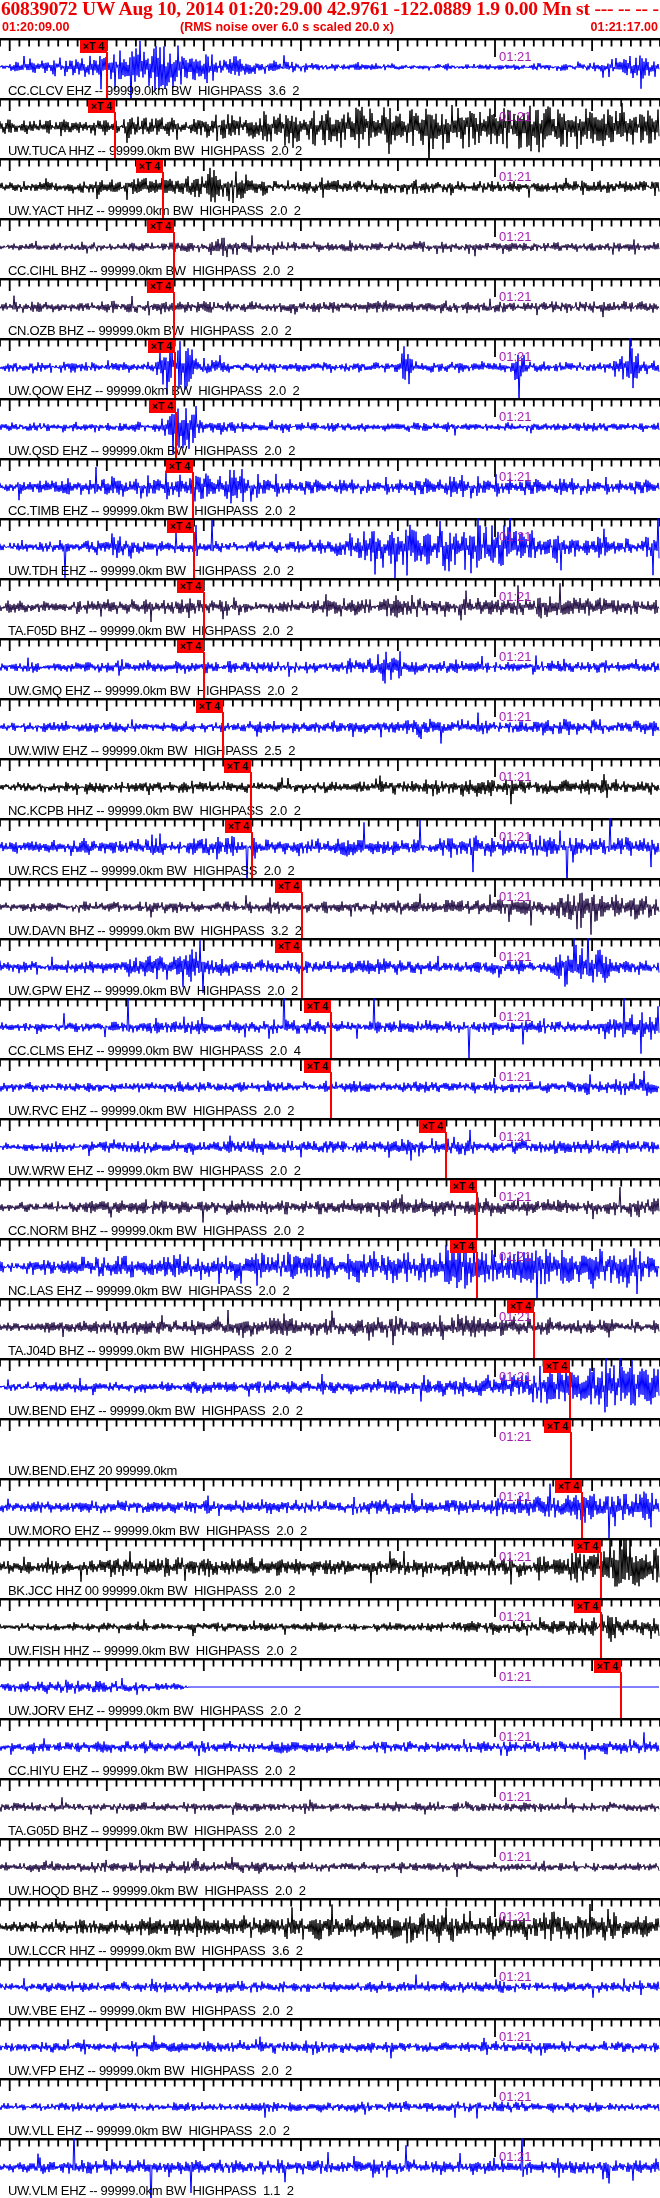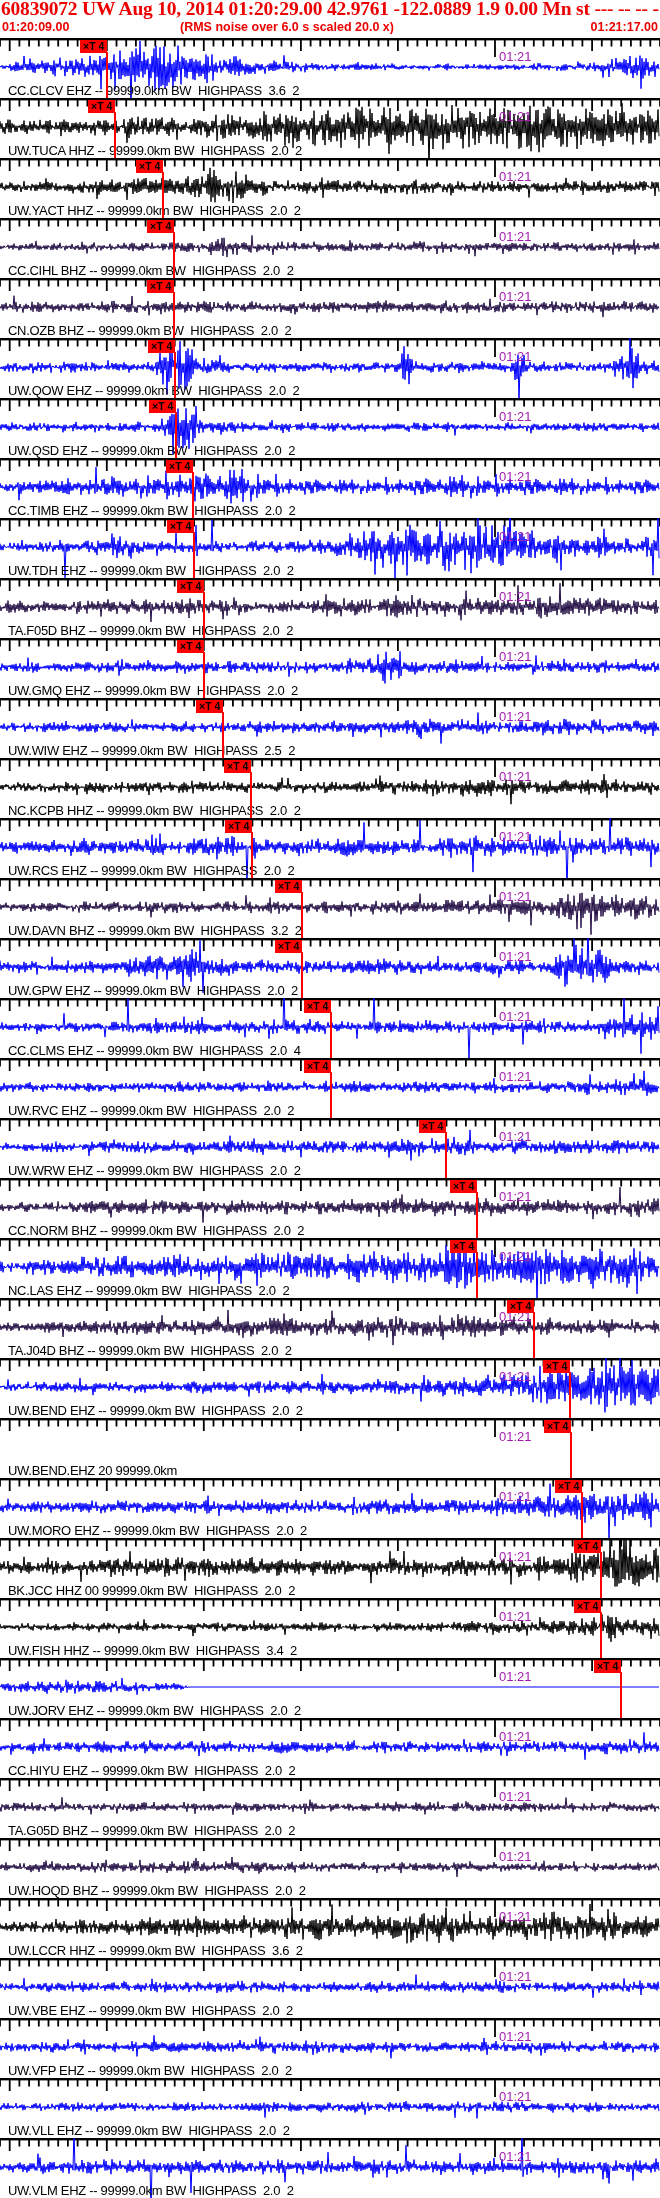--- a/index.html
+++ b/index.html
@@ -327,21 +327,21 @@
       </div>
       <div class="row">
         <svg width="660" height="60">
           <rect x="0" y="0" width="660" height="2.4" fill="#000000"></rect>
           <path d="M0.0 2V8.5 M9.7 2V13 M19.4 2V8.5 M29.1 2V8.5 M38.8 2V8.5 M48.5 2V8.5 M58.2 2V8.5 M67.9 2V8.5 M77.6 2V8.5 M87.4 2V8.5 M97.1 2V8.5 M106.8 2V13 M116.5 2V8.5 M126.2 2V8.5 M135.9 2V8.5 M145.6 2V8.5 M155.3 2V8.5 M165.0 2V8.5 M174.7 2V8.5 M184.4 2V8.5 M194.1 2V8.5 M203.8 2V13 M213.5 2V8.5 M223.2 2V8.5 M232.9 2V8.5 M242.6 2V8.5 M252.4 2V8.5 M262.1 2V8.5 M271.8 2V8.5 M281.5 2V8.5 M291.2 2V8.5 M300.9 2V13 M310.6 2V8.5 M320.3 2V8.5 M330.0 2V8.5 M339.7 2V8.5 M349.4 2V8.5 M359.1 2V8.5 M368.8 2V8.5 M378.5 2V8.5 M388.2 2V8.5 M397.9 2V13 M407.6 2V8.5 M417.4 2V8.5 M427.1 2V8.5 M436.8 2V8.5 M446.5 2V8.5 M456.2 2V8.5 M465.9 2V8.5 M475.6 2V8.5 M485.3 2V8.5 M495.0 2V19 M504.7 2V8.5 M514.4 2V8.5 M524.1 2V8.5 M533.8 2V8.5 M543.5 2V8.5 M553.2 2V8.5 M562.9 2V8.5 M572.6 2V8.5 M582.4 2V8.5 M592.1 2V13 M601.8 2V8.5 M611.5 2V8.5 M621.2 2V8.5 M630.9 2V8.5 M640.6 2V8.5 M650.3 2V8.5 M660.0 2V8.5 " stroke="#000000" stroke-width="1.8" fill="none"></path>
           <polyline points="0,25.8 1,30.3 2,28.3 3,30.1 4,27.3 5,31.0 6,27.4 7,30.0 8,27.5 9,29.6 10,27.5 11,30.3 12,27.7 13,30.6 14,28.3 15,30.9 16,27.4 17,29.7 18,27.4 19,32.8 20,28.5 21,30.1 22,25.4 23,30.2 24,27.7 25,30.0 26,27.5 27,29.4 28,25.2 29,30.6 30,28.4 31,31.7 32,28.3 33,32.5 34,26.4 35,29.0 36,27.7 37,30.2 38,27.5 39,30.8 40,27.6 41,32.2 42,27.5 43,30.4 44,27.6 45,29.3 46,27.9 47,31.8 48,25.5 49,31.3 50,28.8 51,31.5 52,28.0 53,30.2 54,27.5 55,32.6 56,26.0 57,32.1 58,28.0 59,32.2 60,28.6 61,30.2 62,28.2 63,31.4 64,27.8 65,30.3 66,27.8 67,29.9 68,26.3 69,30.7 70,26.1 71,30.2 72,27.9 73,32.5 74,24.3 75,31.3 76,26.0 77,30.0 78,26.5 79,29.8 80,27.8 81,30.3 82,27.3 83,31.4 84,28.6 85,30.2 86,27.8 87,31.8 88,25.5 89,32.8 90,28.1 91,31.3 92,26.3 93,30.9 94,26.9 95,29.7 96,28.1 97,30.6 98,28.3 99,34.3 100,27.5 101,31.1 102,26.3 103,31.2 104,24.8 105,30.7 106,27.3 107,32.2 108,24.8 109,30.6 110,25.6 111,29.6 112,27.2 113,30.8 114,25.7 115,29.2 116,27.6 117,30.7 118,28.6 119,35.2 120,27.8 121,30.4 122,27.0 123,30.5 124,28.0 125,30.8 126,27.2 127,31.9 128,26.5 129,32.0 130,25.5 131,31.7 132,27.1 133,29.4 134,27.4 135,30.7 136,25.9 137,32.1 138,23.6 139,31.7 140,28.0 141,31.6 142,27.6 143,32.9 144,21.4 145,30.6 146,25.1 147,32.4 148,27.2 149,30.0 150,28.1 151,29.5 152,28.4 153,31.2 154,27.3 155,31.7 156,26.5 157,30.8 158,26.0 159,30.1 160,28.4 161,30.0 162,25.3 163,31.1 164,26.3 165,30.4 166,27.6 167,29.7 168,26.1 169,30.8 170,26.8 171,30.7 172,27.4 173,29.2 174,28.3 175,30.1 176,28.3 177,30.0 178,26.8 179,33.0 180,27.5 181,31.0 182,27.4 183,30.0 184,28.7 185,30.3 186,28.1 187,30.5 188,26.1 189,31.4 190,26.8 191,31.8 192,26.5 193,38.1 194,27.1 195,35.0 196,27.1 197,29.2 198,25.2 199,29.1 200,26.2 201,29.6 202,27.4 203,30.8 204,25.0 205,29.2 206,26.1 207,30.1 208,27.1 209,31.1 210,26.7 211,30.5 212,25.8 213,29.2 214,25.4 215,31.0 216,25.4 217,33.3 218,24.5 219,30.2 220,28.1 221,29.6 222,25.9 223,32.6 224,28.6 225,33.4 226,28.4 227,31.4 228,25.6 229,30.0 230,25.3 231,30.2 232,26.3 233,29.5 234,26.0 235,29.1 236,26.7 237,32.6 238,27.5 239,30.4 240,25.9 241,29.9 242,26.7 243,33.1 244,27.1 245,33.1 246,27.0 247,31.8 248,28.4 249,29.4 250,26.2 251,31.5 252,28.0 253,31.0 254,22.5 255,31.9 256,27.1 257,30.6 258,27.3 259,29.9 260,25.0 261,32.1 262,25.6 263,30.5 264,26.9 265,32.8 266,26.3 267,33.0 268,25.2 269,32.1 270,27.3 271,30.7 272,25.7 273,31.3 274,28.6 275,31.4 276,25.6 277,30.2 278,28.3 279,29.5 280,26.0 281,29.5 282,25.7 283,31.4 284,27.7 285,36.7 286,27.4 287,30.4 288,27.6 289,30.5 290,27.9 291,29.8 292,26.5 293,30.8 294,25.7 295,31.5 296,26.6 297,30.0 298,26.0 299,30.6 300,27.3 301,31.2 302,28.0 303,31.3 304,26.7 305,30.8 306,25.2 307,32.8 308,26.8 309,31.4 310,27.3 311,33.0 312,24.4 313,30.2 314,26.4 315,30.3 316,26.9 317,29.5 318,27.5 319,32.4 320,24.7 321,31.6 322,24.4 323,32.4 324,26.5 325,32.0 326,25.5 327,31.1 328,27.8 329,30.8 330,26.4 331,30.2 332,26.6 333,29.9 334,27.7 335,33.9 336,27.3 337,30.1 338,25.7 339,31.6 340,25.8 341,30.9 342,28.9 343,29.1 344,28.5 345,29.6 346,27.4 347,30.4 348,28.2 349,30.3 350,26.2 351,31.5 352,28.6 353,31.4 354,25.8 355,33.1 356,26.5 357,30.7 358,28.5 359,30.5 360,28.2 361,29.1 362,28.2 363,31.8 364,27.3 365,31.4 366,27.7 367,30.4 368,27.8 369,29.9 370,28.1 371,30.1 372,28.7 373,29.2 374,25.9 375,31.1 376,27.4 377,33.6 378,27.1 379,32.2 380,28.2 381,30.3 382,26.5 383,29.7 384,25.5 385,30.6 386,26.7 387,32.6 388,27.6 389,31.2 390,24.3 391,31.8 392,27.7 393,30.4 394,27.5 395,31.3 396,25.4 397,32.1 398,25.5 399,30.5 400,25.6 401,31.2 402,26.6 403,29.7 404,26.8 405,32.8 406,28.1 407,31.5 408,27.4 409,30.5 410,26.4 411,30.6 412,27.9 413,32.5 414,27.0 415,31.7 416,28.6 417,29.5 418,26.3 419,31.3 420,27.4 421,32.3 422,24.9 423,30.3 424,27.9 425,29.3 426,27.9 427,32.2 428,25.4 429,32.3 430,27.6 431,33.7 432,26.1 433,31.0 434,27.0 435,29.9 436,27.4 437,31.9 438,25.8 439,30.2 440,26.4 441,33.3 442,24.5 443,30.1 444,27.6 445,29.4 446,27.0 447,30.0 448,26.3 449,29.0 450,28.4 451,30.0 452,26.5 453,31.3 454,24.1 455,29.8 456,26.4 457,32.2 458,25.0 459,30.4 460,24.6 461,32.4 462,28.2 463,30.1 464,26.1 465,34.1 466,26.0 467,32.2 468,25.3 469,33.4 470,25.0 471,32.1 472,23.1 473,32.2 474,25.1 475,32.4 476,26.2 477,33.9 478,24.3 479,30.4 480,25.2 481,29.0 482,27.8 483,29.6 484,27.0 485,31.2 486,25.2 487,34.7 488,28.8 489,30.3 490,25.0 491,31.4 492,24.6 493,36.8 494,26.3 495,33.0 496,27.1 497,34.0 498,27.7 499,34.8 500,26.9 501,32.6 502,27.9 503,30.0 504,26.6 505,32.8 506,26.8 507,30.1 508,26.3 509,34.8 510,27.6 511,31.0 512,28.4 513,31.0 514,23.4 515,30.8 516,26.8 517,33.1 518,26.0 519,34.2 520,28.9 521,32.9 522,22.4 523,31.6 524,25.1 525,31.5 526,28.0 527,37.5 528,26.7 529,29.4 530,27.4 531,32.6 532,24.5 533,29.6 534,26.8 535,31.1 536,26.1 537,32.3 538,29.0 539,32.4 540,19.2 541,30.0 542,24.2 543,31.6 544,23.3 545,32.2 546,26.0 547,31.0 548,26.4 549,33.6 550,28.1 551,34.3 552,24.2 553,35.5 554,22.9 555,31.0 556,26.0 557,33.8 558,26.3 559,33.1 560,23.2 561,32.2 562,23.3 563,31.1 564,23.4 565,30.1 566,27.5 567,32.7 568,28.2 569,36.8 570,23.6 571,32.8 572,24.1 573,35.7 574,23.1 575,31.9 576,25.4 577,29.3 578,27.6 579,34.9 580,28.2 581,33.3 582,20.5 583,34.6 584,27.3 585,37.1 586,24.3 587,30.3 588,26.4 589,33.3 590,27.3 591,36.0 592,23.1 593,37.5 594,19.5 595,32.6 596,24.6 597,31.2 598,28.8 599,29.0 600,25.6 601,36.6 602,16.4 603,33.1 604,23.5 605,29.5 606,27.3 607,35.1 608,17.7 609,40.3 610,19.4 611,43.8 612,19.2 613,37.0 614,26.0 615,40.2 616,19.0 617,29.7 618,23.3 619,32.5 620,24.2 621,34.2 622,27.6 623,37.1 624,25.3 625,31.1 626,23.7 627,32.4 628,21.8 629,29.9 630,25.8 631,31.5 632,26.2 633,32.2 634,22.5 635,30.7 636,21.9 637,34.3 638,26.8 639,31.4 640,28.1 641,35.3 642,24.4 643,37.1 644,25.2 645,31.0 646,25.7 647,31.3 648,24.4 649,33.1 650,26.0 651,40.8 652,28.1 653,33.0 654,20.3 655,35.4 656,25.9 657,32.5 658,26.5 659,37.9" fill="none" stroke="#000000" stroke-width="1"></polyline>
         </svg>
         <span class="minlbl">01:21</span>
         <div class="pickline" style="left: 600px; background: rgb(255, 0, 0);"></div>
         <div class="flag" style="left: 574px; background: rgb(255, 0, 0);">×T 4</div>
-        <span class="stalbl">UW.FISH HHZ -- 99999.0km BW  HIGHPASS  3.4  2</span>
+        <span class="stalbl">UW.FISH HHZ -- 99999.0km BW  HIGHPASS  2.0  2</span>
       </div>
       <div class="row">
         <svg width="660" height="60">
           <rect x="0" y="0" width="660" height="2.4" fill="#000000"></rect>
           <path d="M0.0 2V8.5 M9.7 2V13 M19.4 2V8.5 M29.1 2V8.5 M38.8 2V8.5 M48.5 2V8.5 M58.2 2V8.5 M67.9 2V8.5 M77.6 2V8.5 M87.4 2V8.5 M97.1 2V8.5 M106.8 2V13 M116.5 2V8.5 M126.2 2V8.5 M135.9 2V8.5 M145.6 2V8.5 M155.3 2V8.5 M165.0 2V8.5 M174.7 2V8.5 M184.4 2V8.5 M194.1 2V8.5 M203.8 2V13 M213.5 2V8.5 M223.2 2V8.5 M232.9 2V8.5 M242.6 2V8.5 M252.4 2V8.5 M262.1 2V8.5 M271.8 2V8.5 M281.5 2V8.5 M291.2 2V8.5 M300.9 2V13 M310.6 2V8.5 M320.3 2V8.5 M330.0 2V8.5 M339.7 2V8.5 M349.4 2V8.5 M359.1 2V8.5 M368.8 2V8.5 M378.5 2V8.5 M388.2 2V8.5 M397.9 2V13 M407.6 2V8.5 M417.4 2V8.5 M427.1 2V8.5 M436.8 2V8.5 M446.5 2V8.5 M456.2 2V8.5 M465.9 2V8.5 M475.6 2V8.5 M485.3 2V8.5 M495.0 2V19 M504.7 2V8.5 M514.4 2V8.5 M524.1 2V8.5 M533.8 2V8.5 M543.5 2V8.5 M553.2 2V8.5 M562.9 2V8.5 M572.6 2V8.5 M582.4 2V8.5 M592.1 2V13 M601.8 2V8.5 M611.5 2V8.5 M621.2 2V8.5 M630.9 2V8.5 M640.6 2V8.5 M650.3 2V8.5 M660.0 2V8.5 " stroke="#000000" stroke-width="1.8" fill="none"></path>
           <polyline points="0,27.4 1,29.2 2,26.1 3,30.6 4,26.4 5,32.3 6,26.1 7,30.4 8,25.4 9,32.9 10,26.8 11,32.9 12,27.6 13,29.4 14,26.7 15,33.7 16,28.1 17,30.2 18,28.4 19,31.3 20,26.4 21,34.1 22,25.8 23,30.8 24,26.5 25,32.5 26,25.0 27,33.4 28,23.5 29,31.9 30,27.6 31,29.8 32,28.0 33,31.3 34,28.2 35,33.3 36,27.8 37,30.9 38,23.8 39,32.2 40,25.9 41,30.1 42,23.8 43,32.7 44,27.0 45,34.0 46,27.8 47,35.7 48,26.8 49,32.0 50,24.1 51,29.9 52,26.0 53,30.2 54,27.7 55,31.6 56,26.7 57,32.4 58,23.7 59,30.0 60,26.4 61,34.7 62,28.5 63,32.9 64,28.4 65,29.2 66,21.8 67,34.6 68,23.7 69,31.8 70,26.0 71,31.6 72,25.4 73,30.0 74,28.3 75,35.6 76,26.9 77,30.2 78,22.8 79,33.6 80,27.4 81,32.7 82,26.2 83,31.5 84,26.4 85,29.8 86,26.9 87,31.1 88,24.5 89,32.9 90,26.3 91,30.2 92,28.7 93,34.2 94,28.1 95,34.1 96,23.0 97,31.9 98,23.9 99,33.7 100,23.0 101,31.4 102,25.4 103,33.5 104,24.6 105,33.6 106,27.0 107,32.2 108,28.9 109,31.3 110,28.2 111,34.2 112,24.8 113,29.5 114,26.2 115,29.3 116,23.0 117,33.0 118,28.5 119,30.5 120,28.0 121,30.8 122,20.1 123,31.6 124,26.6 125,33.0 126,27.4 127,32.9 128,28.9 129,33.5 130,28.2 131,32.9 132,28.5 133,30.4 134,27.2 135,32.3 136,24.5 137,36.7 138,28.7 139,30.3 140,27.2 141,30.1 142,26.0 143,33.2 144,26.7 145,30.1 146,27.1 147,30.7 148,28.8 149,33.1 150,28.3 151,30.5 152,28.3 153,30.4 154,28.3 155,30.2 156,25.2 157,31.7 158,26.0 159,32.2 160,27.3 161,30.6 162,26.0 163,31.0 164,27.4 165,30.4 166,25.1 167,31.7 168,27.1 169,29.6 170,27.7 171,30.8 172,26.5 173,29.7 174,25.1 175,31.3 176,26.4 177,31.3 178,26.2 179,30.0 180,26.9 181,31.5 182,27.7 183,31.0 184,28.7 185,29.7 186,27.7 187,29.9 188,28.9 189,29.2 190,29.0 191,29.0 192,29.0 193,29.0 194,29.0 195,29.0 196,29.0 197,29.0 198,29.0 199,29.0 200,29.0 201,29.0 202,29.0 203,29.0 204,29.0 205,29.0 206,29.0 207,29.0 208,29.0 209,29.0 210,29.0 211,29.0 212,29.0 213,29.0 214,29.0 215,29.0 216,29.0 217,29.0 218,29.0 219,29.0 220,29.0 221,29.0 222,29.0 223,29.0 224,29.0 225,29.0 226,29.0 227,29.0 228,29.0 229,29.0 230,29.0 231,29.0 232,29.0 233,29.0 234,29.0 235,29.0 236,29.0 237,29.0 238,29.0 239,29.0 240,29.0 241,29.0 242,29.0 243,29.0 244,29.0 245,29.0 246,29.0 247,29.0 248,29.0 249,29.0 250,29.0 251,29.0 252,29.0 253,29.0 254,29.0 255,29.0 256,29.0 257,29.0 258,29.0 259,29.0 260,29.0 261,29.0 262,29.0 263,29.0 264,29.0 265,29.0 266,29.0 267,29.0 268,29.0 269,29.0 270,29.0 271,29.0 272,29.0 273,29.0 274,29.0 275,29.0 276,29.0 277,29.0 278,29.0 279,29.0 280,29.0 281,29.0 282,29.0 283,29.0 284,29.0 285,29.0 286,29.0 287,29.0 288,29.0 289,29.0 290,29.0 291,29.0 292,29.0 293,29.0 294,29.0 295,29.0 296,29.0 297,29.0 298,29.0 299,29.0 300,29.0 301,29.0 302,29.0 303,29.0 304,29.0 305,29.0 306,29.0 307,29.0 308,29.0 309,29.0 310,29.0 311,29.0 312,29.0 313,29.0 314,29.0 315,29.0 316,29.0 317,29.0 318,29.0 319,29.0 320,29.0 321,29.0 322,29.0 323,29.0 324,29.0 325,29.0 326,29.0 327,29.0 328,29.0 329,29.0 330,29.0 331,29.0 332,29.0 333,29.0 334,29.0 335,29.0 336,29.0 337,29.0 338,29.0 339,29.0 340,29.0 341,29.0 342,29.0 343,29.0 344,29.0 345,29.0 346,29.0 347,29.0 348,29.0 349,29.0 350,29.0 351,29.0 352,29.0 353,29.0 354,29.0 355,29.0 356,29.0 357,29.0 358,29.0 359,29.0 360,29.0 361,29.0 362,29.0 363,29.0 364,29.0 365,29.0 366,29.0 367,29.0 368,29.0 369,29.0 370,29.0 371,29.0 372,29.0 373,29.0 374,29.0 375,29.0 376,29.0 377,29.0 378,29.0 379,29.0 380,29.0 381,29.0 382,29.0 383,29.0 384,29.0 385,29.0 386,29.0 387,29.0 388,29.0 389,29.0 390,29.0 391,29.0 392,29.0 393,29.0 394,29.0 395,29.0 396,29.0 397,29.0 398,29.0 399,29.0 400,29.0 401,29.0 402,29.0 403,29.0 404,29.0 405,29.0 406,29.0 407,29.0 408,29.0 409,29.0 410,29.0 411,29.0 412,29.0 413,29.0 414,29.0 415,29.0 416,29.0 417,29.0 418,29.0 419,29.0 420,29.0 421,29.0 422,29.0 423,29.0 424,29.0 425,29.0 426,29.0 427,29.0 428,29.0 429,29.0 430,29.0 431,29.0 432,29.0 433,29.0 434,29.0 435,29.0 436,29.0 437,29.0 438,29.0 439,29.0 440,29.0 441,29.0 442,29.0 443,29.0 444,29.0 445,29.0 446,29.0 447,29.0 448,29.0 449,29.0 450,29.0 451,29.0 452,29.0 453,29.0 454,29.0 455,29.0 456,29.0 457,29.0 458,29.0 459,29.0 460,29.0 461,29.0 462,29.0 463,29.0 464,29.0 465,29.0 466,29.0 467,29.0 468,29.0 469,29.0 470,29.0 471,29.0 472,29.0 473,29.0 474,29.0 475,29.0 476,29.0 477,29.0 478,29.0 479,29.0 480,29.0 481,29.0 482,29.0 483,29.0 484,29.0 485,29.0 486,29.0 487,29.0 488,29.0 489,29.0 490,29.0 491,29.0 492,29.0 493,29.0 494,29.0 495,29.0 496,29.0 497,29.0 498,29.0 499,29.0 500,29.0 501,29.0 502,29.0 503,29.0 504,29.0 505,29.0 506,29.0 507,29.0 508,29.0 509,29.0 510,29.0 511,29.0 512,29.0 513,29.0 514,29.0 515,29.0 516,29.0 517,29.0 518,29.0 519,29.0 520,29.0 521,29.0 522,29.0 523,29.0 524,29.0 525,29.0 526,29.0 527,29.0 528,29.0 529,29.0 530,29.0 531,29.0 532,29.0 533,29.0 534,29.0 535,29.0 536,29.0 537,29.0 538,29.0 539,29.0 540,29.0 541,29.0 542,29.0 543,29.0 544,29.0 545,29.0 546,29.0 547,29.0 548,29.0 549,29.0 550,29.0 551,29.0 552,29.0 553,29.0 554,29.0 555,29.0 556,29.0 557,29.0 558,29.0 559,29.0 560,29.0 561,29.0 562,29.0 563,29.0 564,29.0 565,29.0 566,29.0 567,29.0 568,29.0 569,29.0 570,29.0 571,29.0 572,29.0 573,29.0 574,29.0 575,29.0 576,29.0 577,29.0 578,29.0 579,29.0 580,29.0 581,29.0 582,29.0 583,29.0 584,29.0 585,29.0 586,29.0 587,29.0 588,29.0 589,29.0 590,29.0 591,29.0 592,29.0 593,29.0 594,29.0 595,29.0 596,29.0 597,29.0 598,29.0 599,29.0 600,29.0 601,29.0 602,29.0 603,29.0 604,29.0 605,29.0 606,29.0 607,29.0 608,29.0 609,29.0 610,29.0 611,29.0 612,29.0 613,29.0 614,29.0 615,29.0 616,29.0 617,29.0 618,29.0 619,29.0 620,29.0 621,29.0 622,29.0 623,29.0 624,29.0 625,29.0 626,29.0 627,29.0 628,29.0 629,29.0 630,29.0 631,29.0 632,29.0 633,29.0 634,29.0 635,29.0 636,29.0 637,29.0 638,29.0 639,29.0 640,29.0 641,29.0 642,29.0 643,29.0 644,29.0 645,29.0 646,29.0 647,29.0 648,29.0 649,29.0 650,29.0 651,29.0 652,29.0 653,29.0 654,29.0 655,29.0 656,29.0 657,29.0 658,29.0 659,29.0" fill="none" stroke="#0000ff" stroke-width="1"></polyline>
         </svg>
         <span class="minlbl">01:21</span>
         <div class="pickline" style="left: 620px; background: rgb(255, 0, 0);"></div>
         <div class="flag" style="left: 594px; background: rgb(255, 0, 0);">×T 4</div>
@@ -410,16 +410,16 @@
         <span class="minlbl">01:21</span>
         <span class="stalbl">UW.VLL EHZ -- 99999.0km BW  HIGHPASS  2.0  2</span>
       </div>
       <div class="row">
         <svg width="660" height="60">
           <rect x="0" y="0" width="660" height="2.4" fill="#000000"></rect>
           <path d="M0.0 2V8.5 M9.7 2V13 M19.4 2V8.5 M29.1 2V8.5 M38.8 2V8.5 M48.5 2V8.5 M58.2 2V8.5 M67.9 2V8.5 M77.6 2V8.5 M87.4 2V8.5 M97.1 2V8.5 M106.8 2V13 M116.5 2V8.5 M126.2 2V8.5 M135.9 2V8.5 M145.6 2V8.5 M155.3 2V8.5 M165.0 2V8.5 M174.7 2V8.5 M184.4 2V8.5 M194.1 2V8.5 M203.8 2V13 M213.5 2V8.5 M223.2 2V8.5 M232.9 2V8.5 M242.6 2V8.5 M252.4 2V8.5 M262.1 2V8.5 M271.8 2V8.5 M281.5 2V8.5 M291.2 2V8.5 M300.9 2V13 M310.6 2V8.5 M320.3 2V8.5 M330.0 2V8.5 M339.7 2V8.5 M349.4 2V8.5 M359.1 2V8.5 M368.8 2V8.5 M378.5 2V8.5 M388.2 2V8.5 M397.9 2V13 M407.6 2V8.5 M417.4 2V8.5 M427.1 2V8.5 M436.8 2V8.5 M446.5 2V8.5 M456.2 2V8.5 M465.9 2V8.5 M475.6 2V8.5 M485.3 2V8.5 M495.0 2V19 M504.7 2V8.5 M514.4 2V8.5 M524.1 2V8.5 M533.8 2V8.5 M543.5 2V8.5 M553.2 2V8.5 M562.9 2V8.5 M572.6 2V8.5 M582.4 2V8.5 M592.1 2V13 M601.8 2V8.5 M611.5 2V8.5 M621.2 2V8.5 M630.9 2V8.5 M640.6 2V8.5 M650.3 2V8.5 M660.0 2V8.5 " stroke="#000000" stroke-width="1.8" fill="none"></path>
           <polyline points="0,27.1 1,31.9 2,28.3 3,31.2 4,25.9 5,29.6 6,27.5 7,30.5 8,27.6 9,32.5 10,26.2 11,31.9 12,28.1 13,34.3 14,27.5 15,30.7 16,27.1 17,29.6 18,25.6 19,31.3 20,24.4 21,30.9 22,26.6 23,33.9 24,26.1 25,32.0 26,28.4 27,34.5 28,27.3 29,33.1 30,25.4 31,31.2 32,25.4 33,30.6 34,25.5 35,32.4 36,28.5 37,32.5 38,15.7 39,30.1 40,19.6 41,33.3 42,27.6 43,35.8 44,26.2 45,34.4 46,28.6 47,31.6 48,26.0 49,34.1 50,24.0 51,31.7 52,24.7 53,31.9 54,24.0 55,31.3 56,28.2 57,30.8 58,28.1 59,29.9 60,26.6 61,32.9 62,26.1 63,34.6 64,25.0 65,29.5 66,26.3 67,30.0 68,24.4 69,35.6 70,25.6 71,30.1 72,26.8 73,32.2 74,-11.2 75,32.4 76,25.5 77,31.5 78,28.0 79,33.3 80,27.4 81,31.3 82,22.0 83,33.9 84,25.1 85,30.4 86,28.1 87,35.3 88,23.9 89,35.1 90,24.7 91,35.7 92,26.6 93,31.3 94,26.8 95,29.1 96,23.1 97,34.6 98,26.3 99,30.5 100,26.5 101,29.9 102,26.7 103,29.4 104,21.5 105,32.5 106,23.0 107,32.4 108,26.9 109,31.5 110,27.5 111,36.2 112,21.3 113,31.3 114,24.4 115,30.7 116,25.7 117,32.6 118,27.6 119,30.3 120,22.8 121,30.8 122,26.8 123,29.2 124,27.3 125,31.1 126,27.5 127,34.6 128,25.9 129,33.2 130,22.2 131,33.2 132,27.5 133,34.2 134,27.8 135,31.7 136,26.9 137,30.1 138,22.3 139,33.0 140,24.3 141,29.5 142,26.1 143,31.0 144,21.4 145,33.6 146,27.0 147,33.0 148,26.5 149,33.6 150,26.7 151,74.8 152,27.1 153,31.2 154,25.3 155,31.5 156,26.3 157,34.3 158,27.4 159,32.1 160,24.8 161,31.9 162,28.5 163,29.6 164,26.0 165,33.9 166,26.8 167,31.7 168,25.1 169,39.1 170,26.8 171,34.5 172,25.2 173,31.7 174,27.2 175,31.6 176,27.8 177,31.1 178,23.9 179,32.8 180,25.1 181,36.1 182,27.0 183,31.7 184,28.6 185,33.0 186,23.7 187,32.7 188,25.4 189,33.3 190,27.1 191,54.9 192,24.0 193,33.7 194,25.9 195,31.9 196,22.2 197,31.1 198,24.1 199,34.5 200,23.2 201,32.2 202,26.5 203,32.2 204,28.1 205,34.5 206,27.9 207,32.2 208,27.3 209,32.9 210,26.0 211,29.0 212,24.8 213,30.3 214,25.0 215,34.6 216,25.6 217,32.0 218,24.7 219,30.6 220,21.8 221,32.7 222,26.2 223,34.4 224,28.6 225,29.1 226,24.9 227,30.0 228,26.7 229,35.0 230,27.7 231,29.3 232,24.4 233,34.7 234,26.1 235,33.8 236,22.4 237,31.1 238,25.4 239,32.3 240,23.7 241,31.6 242,26.0 243,34.3 244,27.2 245,32.9 246,28.9 247,33.0 248,26.0 249,30.3 250,24.8 251,32.9 252,25.2 253,29.1 254,28.6 255,33.4 256,27.8 257,30.7 258,28.2 259,31.9 260,23.4 261,30.6 262,24.2 263,36.4 264,27.0 265,33.3 266,26.8 267,29.6 268,22.7 269,29.4 270,26.3 271,34.5 272,26.9 273,30.2 274,26.9 275,30.3 276,28.5 277,32.7 278,21.4 279,35.1 280,25.1 281,30.6 282,22.3 283,34.8 284,26.9 285,44.2 286,28.1 287,31.1 288,24.4 289,31.4 290,26.2 291,31.0 292,26.6 293,30.5 294,26.7 295,29.8 296,24.6 297,35.1 298,25.1 299,30.3 300,25.4 301,31.8 302,27.4 303,36.3 304,25.9 305,30.4 306,28.4 307,30.9 308,23.2 309,32.0 310,23.4 311,32.2 312,26.6 313,32.9 314,23.8 315,32.2 316,23.4 317,30.4 318,22.3 319,29.4 320,26.1 321,35.7 322,23.0 323,29.6 324,28.6 325,32.9 326,26.5 327,34.1 328,14.2 329,30.3 330,26.9 331,34.2 332,25.0 333,31.3 334,28.1 335,32.1 336,27.9 337,32.6 338,26.3 339,33.2 340,27.7 341,30.9 342,24.1 343,33.8 344,26.1 345,30.2 346,27.7 347,33.0 348,24.5 349,30.1 350,25.1 351,29.0 352,27.0 353,30.2 354,18.0 355,32.5 356,23.2 357,33.4 358,23.5 359,31.1 360,23.9 361,33.0 362,25.2 363,31.9 364,26.8 365,31.5 366,25.8 367,30.7 368,24.6 369,29.8 370,24.6 371,32.8 372,26.6 373,39.5 374,21.7 375,35.4 376,26.6 377,33.6 378,26.6 379,36.0 380,26.4 381,29.5 382,23.1 383,32.4 384,28.4 385,30.1 386,27.0 387,39.4 388,23.8 389,31.9 390,22.4 391,31.2 392,26.9 393,32.0 394,26.8 395,32.1 396,26.1 397,35.9 398,28.7 399,30.6 400,25.1 401,33.9 402,28.4 403,32.8 404,27.4 405,29.7 406,7.3 407,31.4 408,22.9 409,33.5 410,24.0 411,30.6 412,25.6 413,29.3 414,21.6 415,30.1 416,26.1 417,31.6 418,28.1 419,30.1 420,26.5 421,32.7 422,27.4 423,31.5 424,27.2 425,32.4 426,23.0 427,31.7 428,26.7 429,31.4 430,28.6 431,29.6 432,24.3 433,34.3 434,26.2 435,31.2 436,23.2 437,33.0 438,26.7 439,31.3 440,27.1 441,36.9 442,27.5 443,33.1 444,23.6 445,34.2 446,25.5 447,31.4 448,26.0 449,31.1 450,24.6 451,31.5 452,26.8 453,33.7 454,27.9 455,30.7 456,27.7 457,30.1 458,23.8 459,33.8 460,15.2 461,30.3 462,26.0 463,31.5 464,28.6 465,30.7 466,25.8 467,31.9 468,28.8 469,30.3 470,25.5 471,33.5 472,26.0 473,36.9 474,25.8 475,32.6 476,24.9 477,33.9 478,24.1 479,30.8 480,25.4 481,31.7 482,28.7 483,30.7 484,25.8 485,35.8 486,28.3 487,32.5 488,25.0 489,33.2 490,23.0 491,32.4 492,27.8 493,33.0 494,19.9 495,32.4 496,26.0 497,30.5 498,26.1 499,32.1 500,28.6 501,31.5 502,21.2 503,34.1 504,25.6 505,31.2 506,27.7 507,31.8 508,24.7 509,32.1 510,25.1 511,31.6 512,25.5 513,31.7 514,27.7 515,31.9 516,26.2 517,32.3 518,28.1 519,31.2 520,25.7 521,32.6 522,-7.2 523,38.7 524,28.7 525,31.2 526,26.6 527,36.7 528,25.3 529,30.0 530,24.1 531,34.8 532,26.0 533,31.2 534,26.7 535,31.7 536,26.6 537,32.2 538,26.9 539,32.2 540,26.8 541,32.0 542,23.5 543,34.5 544,26.3 545,29.6 546,24.8 547,30.6 548,28.0 549,31.4 550,28.0 551,30.2 552,24.1 553,32.2 554,24.9 555,34.7 556,25.7 557,29.8 558,20.2 559,39.6 560,24.7 561,30.5 562,26.2 563,34.8 564,26.7 565,31.8 566,24.7 567,32.0 568,27.4 569,30.2 570,23.3 571,34.5 572,25.1 573,35.1 574,27.5 575,35.6 576,24.3 577,31.0 578,28.1 579,34.3 580,26.0 581,34.2 582,26.2 583,31.9 584,23.9 585,31.7 586,28.4 587,35.4 588,24.5 589,31.1 590,27.6 591,31.6 592,27.0 593,35.3 594,26.2 595,29.9 596,28.4 597,30.5 598,25.5 599,30.1 600,24.0 601,31.8 602,27.6 603,41.3 604,25.0 605,33.6 606,24.6 607,40.0 608,26.2 609,45.4 610,27.6 611,29.6 612,29.0 613,33.0 614,27.6 615,32.9 616,22.5 617,32.6 618,27.5 619,29.7 620,25.1 621,30.9 622,26.2 623,32.1 624,26.4 625,29.1 626,28.0 627,33.8 628,24.7 629,33.9 630,26.5 631,31.3 632,27.1 633,42.6 634,24.9 635,31.3 636,22.5 637,32.8 638,26.7 639,33.7 640,22.6 641,34.9 642,26.9 643,31.9 644,25.9 645,30.5 646,24.6 647,31.6 648,27.2 649,31.9 650,27.6 651,34.6 652,26.1 653,30.9 654,24.7 655,33.7 656,20.6 657,31.2 658,24.0 659,32.6" fill="none" stroke="#0000ff" stroke-width="1"></polyline>
         </svg>
         <span class="minlbl">01:21</span>
-        <span class="stalbl">UW.VLM EHZ -- 99999.0km BW  HIGHPASS  2.0  2</span>
+        <span class="stalbl">UW.VLM EHZ -- 99999.0km BW  HIGHPASS  1.1  2</span>
       </div>
     </div>
 </div>
 
 </body></html>

